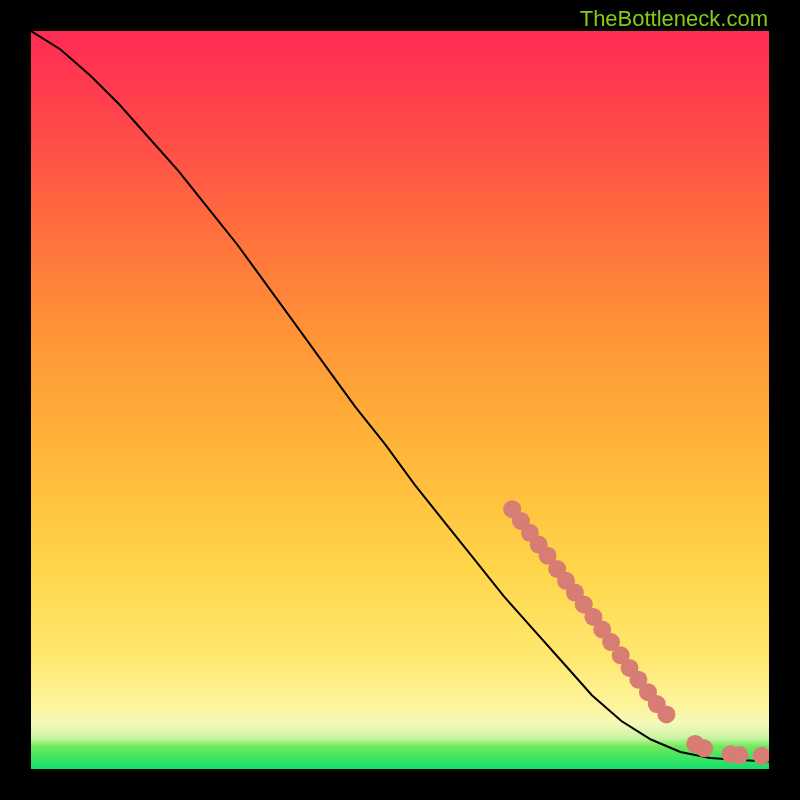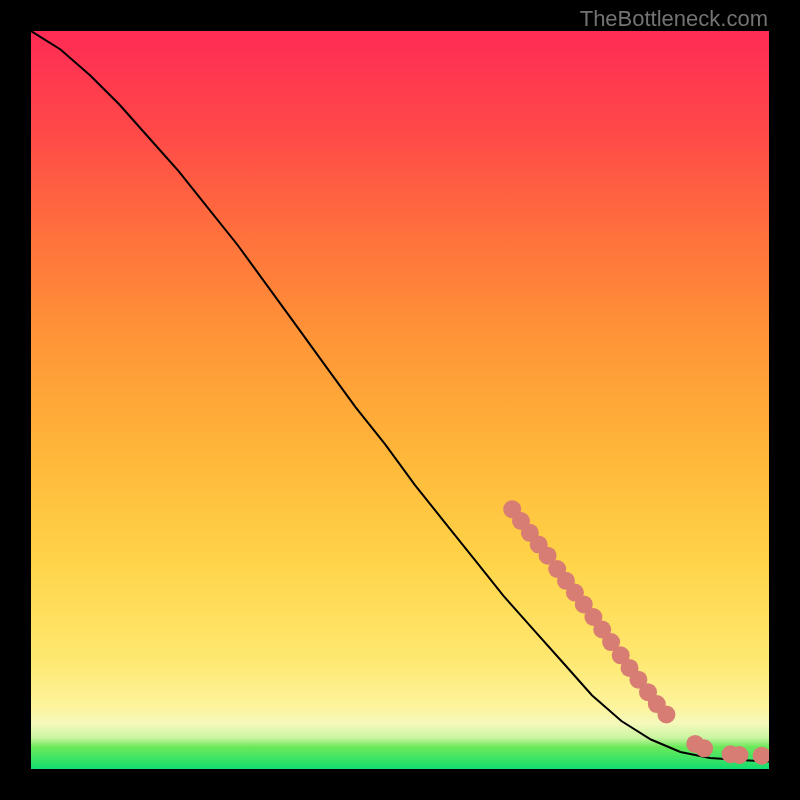--- a/index.html
+++ b/index.html
@@ -35,21 +35,21 @@
       #ff9637 58%,
       #ff6f3d 73%,
       #ff4a48 86%,
       #ff2b55 100%
     );
   }
   .watermark {
     position: absolute;
     top: 6px;
     right: 32px;
-    color: #737373;
+    color: #84cc16;
     font-size: 22px;
     letter-spacing: 0px;
     font-weight: 400;
     user-select: none;
   }
   svg.overlay {
     position: absolute;
     left: 0;
     top: 0;
     width: 738px;

